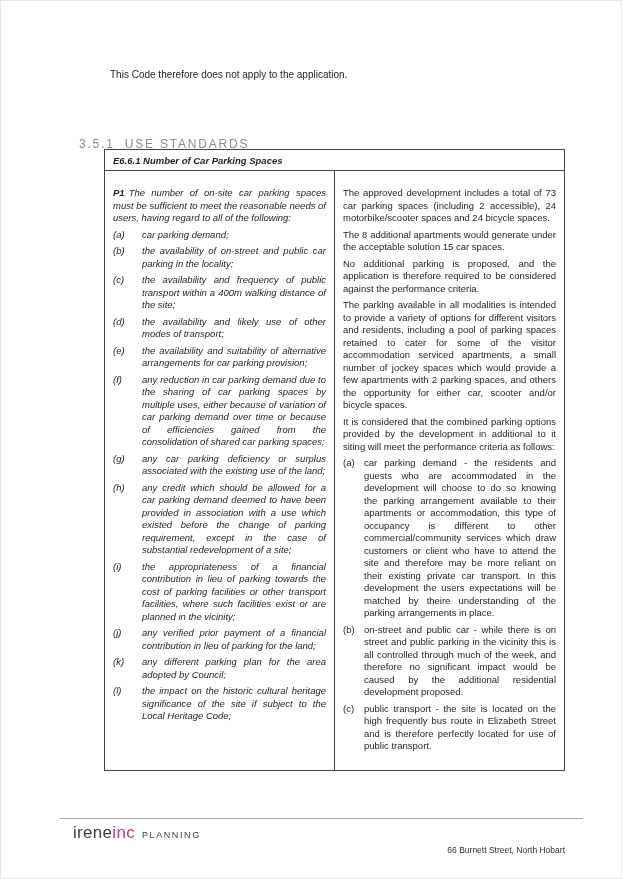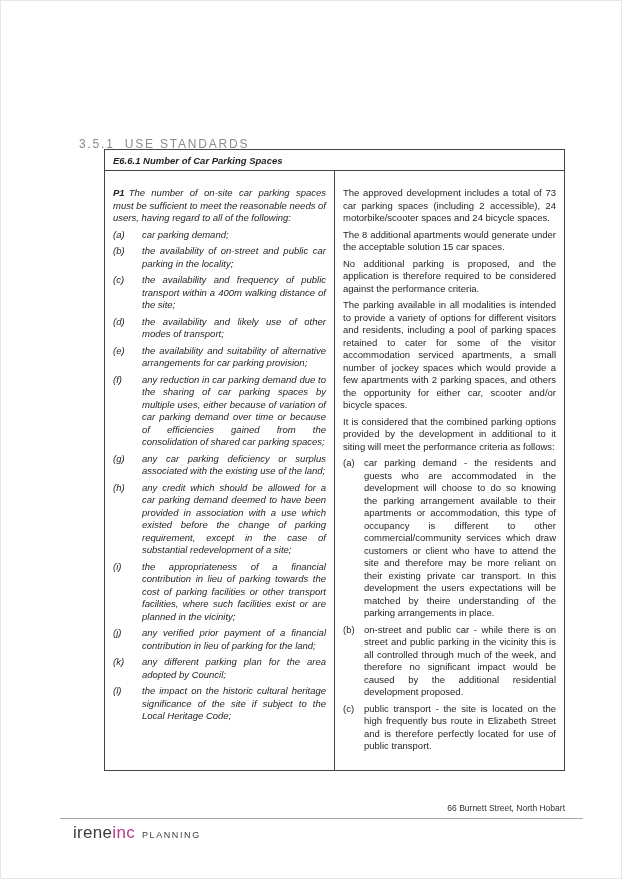--- a/index.html
+++ b/index.html
@@ -103,21 +103,21 @@
     left: 73px;
     top: 823px;
     white-space: nowrap;
   }
   .logo .part1 { font-size: 17px; color: #3c3c3c; letter-spacing: 0.3px; }
   .logo .part2 { font-size: 17px; letter-spacing: 0.3px; }
   .logo .part3 { font-size: 9px; letter-spacing: 1.6px; color: #3c3c3c; margin-left: 7px; }
   .address {
     position: absolute;
     right: 57px;
-    top: 803px;
+    top: 845px;
     font-size: 8.5px;
     color: #2f2f2f;
   }
   .pagebox {
     position: absolute;
     left: 583px;
     top: 813px;
     width: 39px;
     height: 59px;
     text-align: center;
@@ -128,20 +128,21 @@
     font-size: 12px;
     font-weight: bold;
     color: #33262f;
   }
 </style>
 </head>
 <body>
 
 <div class="page">
 
+  <p class="intro">This Code therefore does not apply to the application.</p>
 
 
   <div class="h2">
     <span class="num">3.5.1</span><span>USE STANDARDS</span>
   </div>
 
   <table class="doc-table">
     <tbody>
         <tr>
       <td colspan="2" class="caption-cell">E6.6.1 Number of Car Parking Spaces</td>

